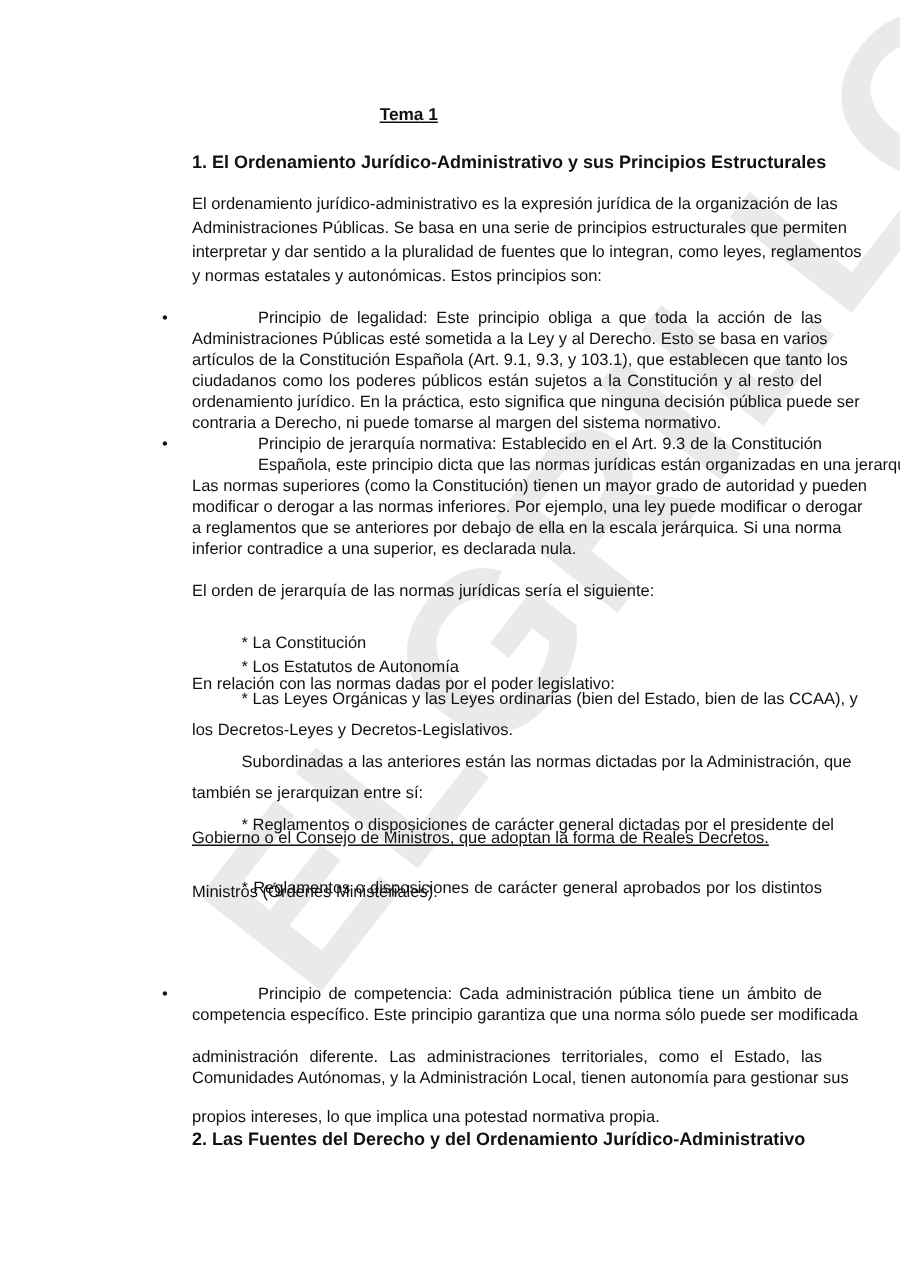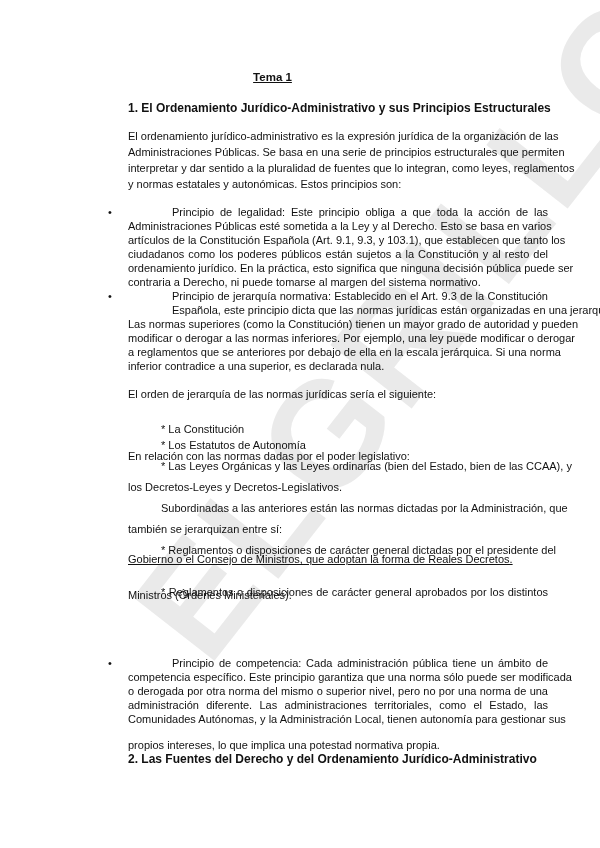--- a/index.html
+++ b/index.html
@@ -66,20 +66,19 @@
   <div class="ln" style="top:543px; left:161px; width:387px; text-align:justify; text-align-last:justify;">* Reglamentos o disposiciones de carácter general dictadas por el presidente del</div>
   <div class="ln jl" style="top:552px;text-decoration:underline;">Gobierno o el Consejo de Ministros, que adoptan la forma de Reales Decretos.</div>
   <div class="ln" style="top:585px; left:161px; width:387px; text-align:justify; text-align-last:justify;">* Reglamentos o disposiciones de carácter general aprobados por los distintos</div>
   <div class="ln jl" style="top:588px;">Ministros (Órdenes Ministeriales).</div>
 
   <div class="ln" style="top:656px; left:0; width:600px;">
     <span class="bullet" style="left:108px;">•</span>
     <span class="after-bullet">Principio de competencia: Cada administración pública tiene un ámbito de</span>
   </div>
   <div class="ln j" style="top:670px;">competencia específico. Este principio garantiza que una norma sólo puede ser modificada</div>
-  <div class="ln j" style="top:684px;">o derogada por otra norma del mismo o superior nivel, pero no por una norma de una</div>
   <div class="ln j" style="top:698px;">administración diferente. Las administraciones territoriales, como el Estado, las</div>
   <div class="ln j" style="top:712px;">Comunidades Autónomas, y la Administración Local, tienen autonomía para gestionar sus</div>
   <div class="ln jl" style="top:726px;margin-top:12px;">propios intereses, lo que implica una potestad normativa propia.</div>
 
   <div class="ln h" style="top:752px;">2. Las Fuentes del Derecho y del Ordenamiento Jurídico-Administrativo</div>
 
 </div>
 
 </body></html>

